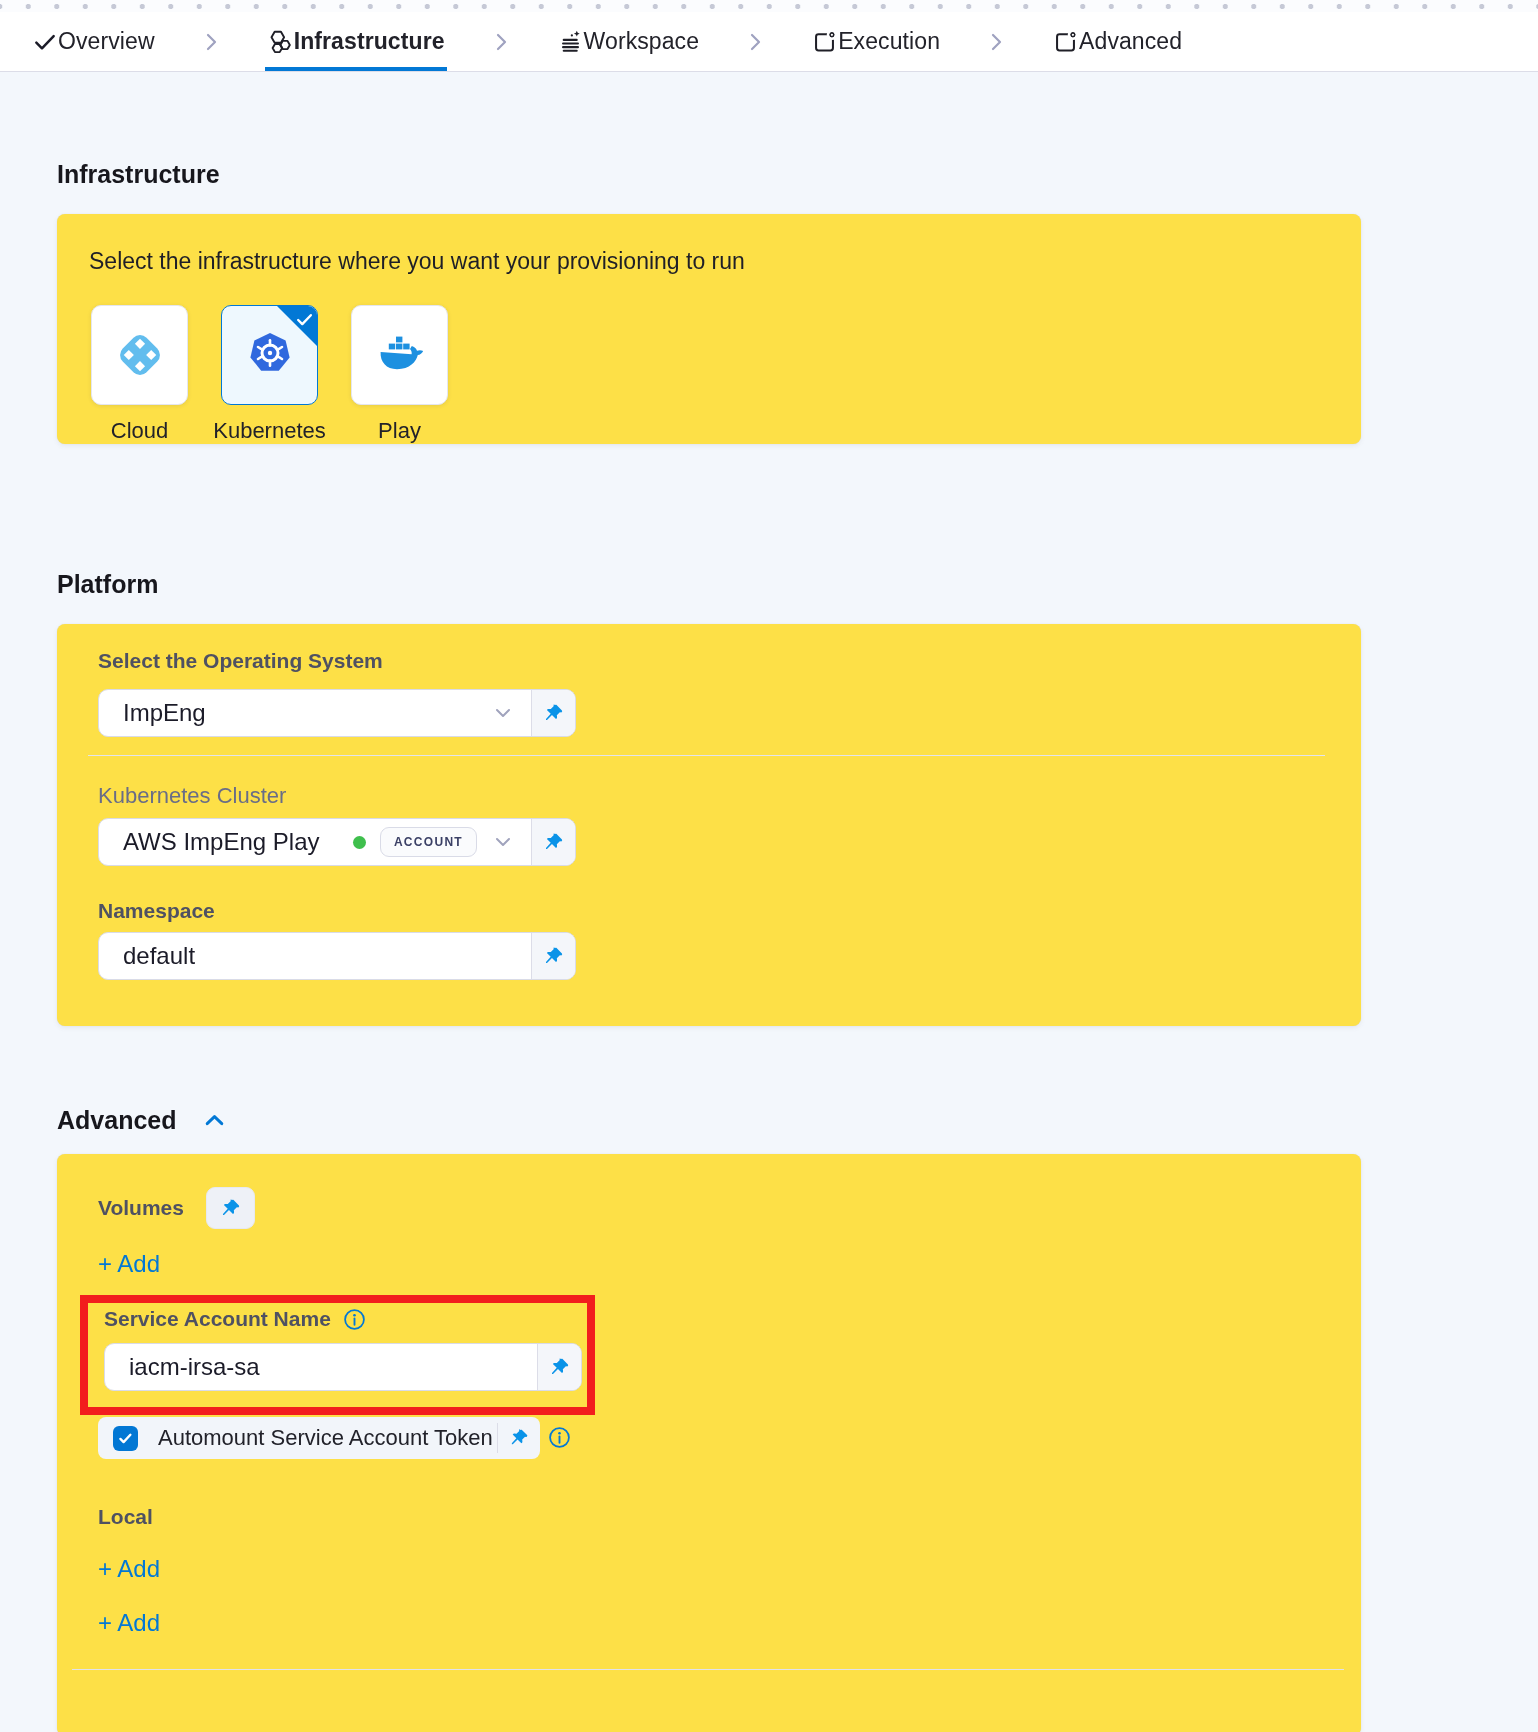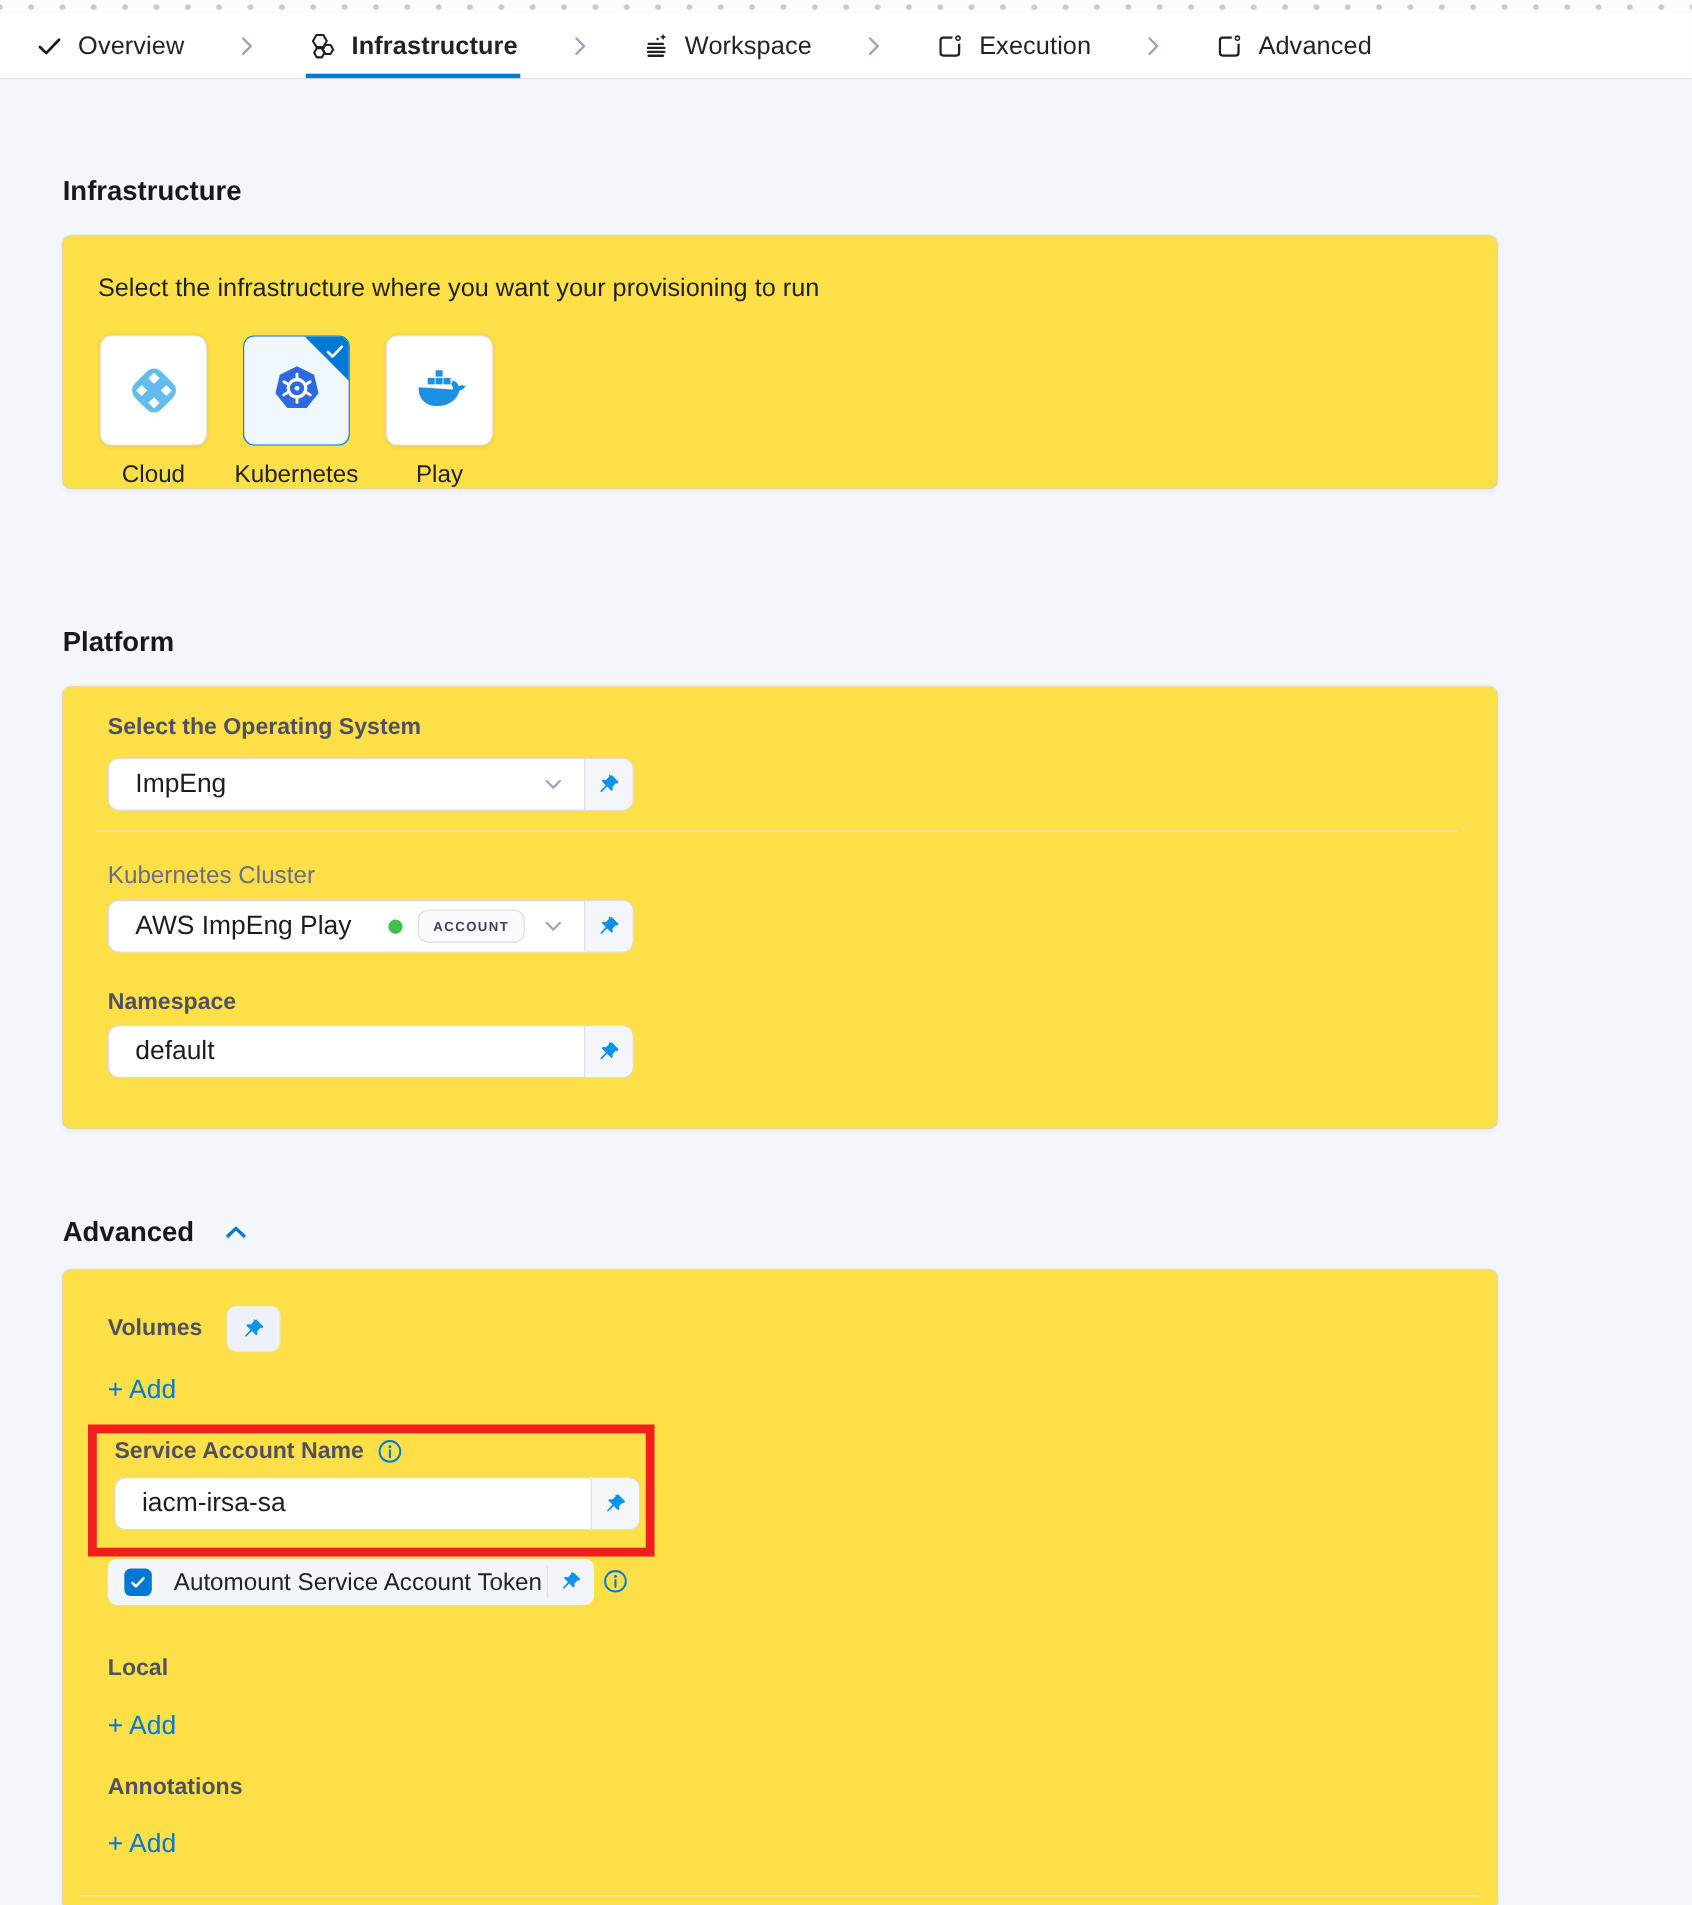--- a/index.html
+++ b/index.html
@@ -12,21 +12,21 @@
     background-image:radial-gradient(circle, #c6c9d6 2.3px, transparent 2.9px);
     background-size:28.5px 13px; background-position:14px 0;
   }
 
   
   .tabbar{
     height:60px; background:#fff; border-bottom:1px solid #dcdde8;
     display:flex; align-items:stretch; padding-left:30px;
   }
   .tab{
-    display:flex; align-items:center; gap:13px; font-size:23px; color:#22222a;
+    display:flex; align-items:center; font-size:23px; color:#22222a;
     border-bottom:4px solid transparent; padding:4px 2px 0 2px; cursor:pointer;
   }
   .tab .tab-label{ font-weight:500; letter-spacing:.1px; }
   .tab.active{ border-bottom-color:#0278d5; }
   .tab.active .tab-label{ font-weight:700; }
   .sep{ display:flex; align-items:center; margin:0 42px; }
 
   
   .section-heading{ font-size:25px; font-weight:700; color:#17171d; margin-left:57px; line-height:28px; }
   .h-infra{ margin-top:88px; }
@@ -410,17 +410,16 @@
           <circle cx="11" cy="11" r="9" fill="none" stroke="#0278d5" stroke-width="1.7"></circle>
           <circle cx="11" cy="6.9" r="1.25" fill="#0278d5"></circle>
           <path d="M11 10v6" stroke="#0278d5" stroke-width="1.8" stroke-linecap="round"></path>
         </svg>
     </span>
   </div>
 
   <div class="field-label mt-labels">Local</div>
   <div class="add-link add2">+ Add</div>
 
-  <div class="field-label mt-annotations">Annotations</div>
   <div class="add-link add2">+ Add</div>
 
   <div class="bottom-divider"></div>
 </div>
 
 </body></html>

